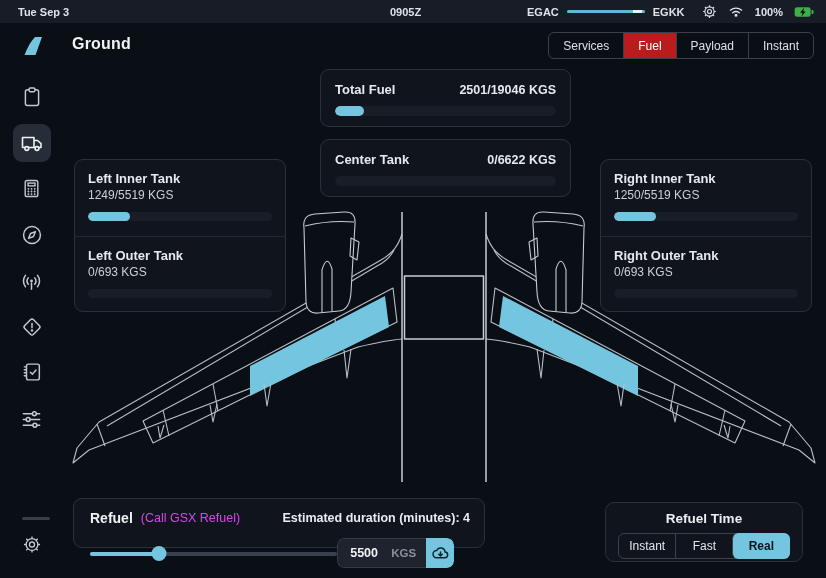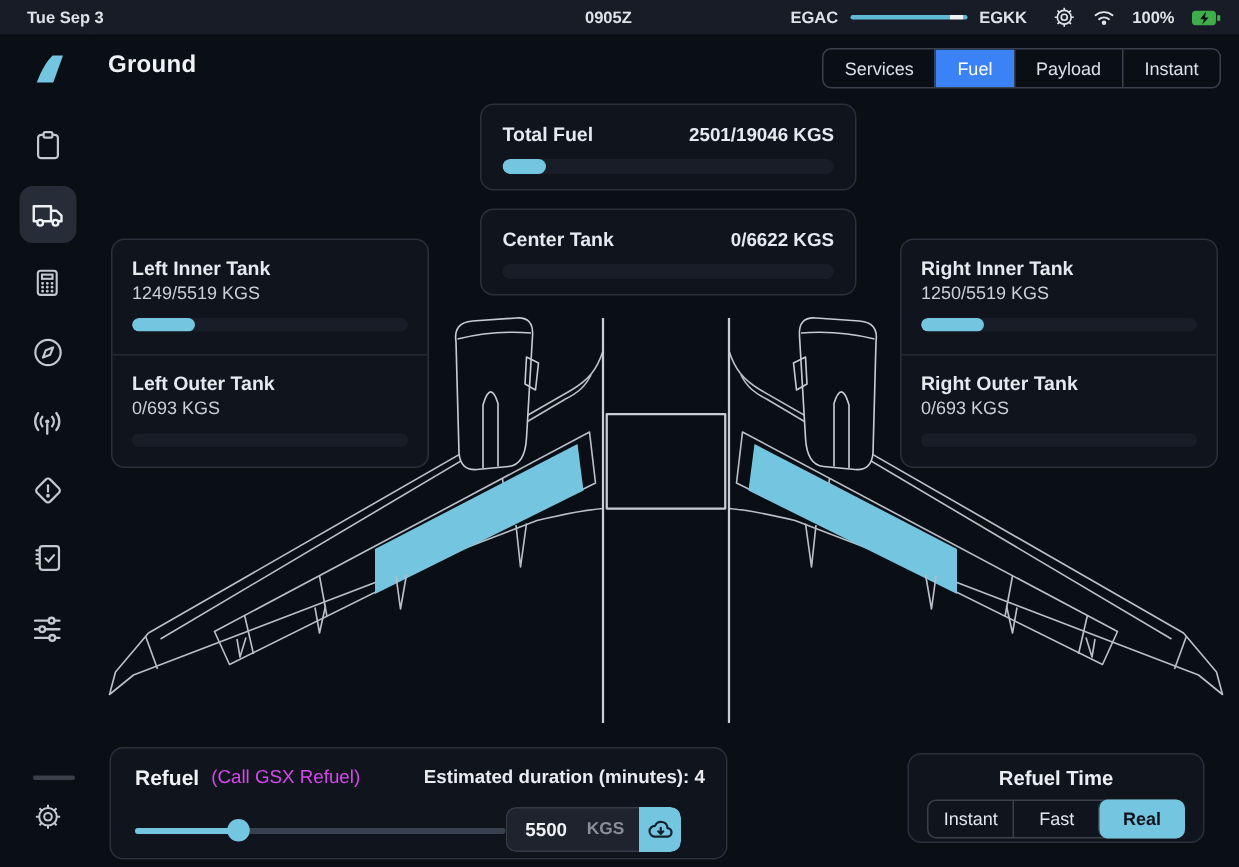--- a/index.html
+++ b/index.html
@@ -26,40 +26,40 @@
   .nav-item.active { background:#272d38; color:#eef1f4; }
   .nav-item svg { display:block; }
   .side-divider { position:absolute; left:22px; top:494px; width:28px; height:3px; border-radius:2px; background:#3a3f4a; }
   .side-gear { position:absolute; left:50%; transform:translateX(-50%); top:512px; color:#c3c8d1; }
   
   .page-title { position:absolute; left:72px; top:35px; font-size:16px; font-weight:700; color:#f0f2f5; letter-spacing:.2px; }
   .tabs { position:absolute; right:12px; top:32px; height:27px; display:flex;
     border:1px solid #3a404c; border-radius:6px; overflow:hidden; font-size:12px; }
   .tab { display:flex; align-items:center; padding:0 14px; color:#dde0e6; border-left:1px solid #3a404c; cursor:pointer; }
   .tab:first-child { border-left:none; }
-  .tab.active { background:#3b82f6; color:#ffffff; }
+  .tab.active { background:#b91c1c; color:#ffffff; }
   
   .card { position:absolute; background:#10141d; border:1px solid #2b303b; border-radius:9px; }
   .card-row { display:flex; justify-content:space-between; align-items:center; }
   .c-title { font-size:13px; font-weight:600; color:#e6e9ed; }
   .c-value { font-size:12.5px; font-weight:600; color:#e6e9ed; }
   .bar { background:#181d27; border-radius:5px; overflow:hidden; }
   .bar-fill { height:100%; background:#74c6e0; border-radius:5px; }
   #card-total { left:320px; top:69px; width:251px; height:58px; padding:12px 14px; }
   #card-center { left:320px; top:139px; width:251px; height:58px; padding:12px 14px; }
   #card-total .bar, #card-center .bar { height:10px; margin-top:9px; }
   #card-left  { left:74px;  top:159px; width:212px; height:153px; }
   #card-right { left:600px; top:159px; width:212px; height:153px; }
   .tank-section { padding:11px 13px 13px 13px; height:76px; }
   .tank-section + .tank-section { border-top:1px solid #242a34; }
   .t-name { font-size:13px; font-weight:600; color:#e6e9ed; }
   .t-val { font-size:12px; color:#ccd0d6; margin-top:2px; }
   .tank-section .bar { height:9px; margin-top:10px; }
   
-  #card-refuel { left:73px; top:498px; width:412px; height:75px; padding:11px 14px 0 16px; }
+  #card-refuel { left:73px; top:498px; width:412px; height:50px; padding:11px 14px 0 16px; }
   .refuel-head { display:flex; align-items:center; }
   .refuel-title { font-size:14px; font-weight:700; color:#f0f2f5; }
   .refuel-link { font-size:12.5px; color:#d946ef; margin-left:8px; cursor:pointer; }
   .refuel-duration { margin-left:auto; font-size:12.5px; font-weight:600; color:#e9ebef; }
   .refuel-body { display:flex; align-items:center; margin-top:12px; }
   .slider { position:relative; width:258px; height:16px; cursor:pointer; }
   .slider-track { position:absolute; left:0; right:0; top:6.5px; height:4px; border-radius:2px; background:#39414e; }
   .slider-fill { position:absolute; left:0; top:6.5px; height:4px; border-radius:2px; background:#74c6e0; }
   .slider-thumb { position:absolute; top:0.5px; width:15px; height:15px; border-radius:50%; background:#74c6e0; transform:translateX(-50%); }
   .amount-group { margin-left:auto; margin-right:16px; display:flex; height:30px; border-radius:7px; overflow:hidden; }

